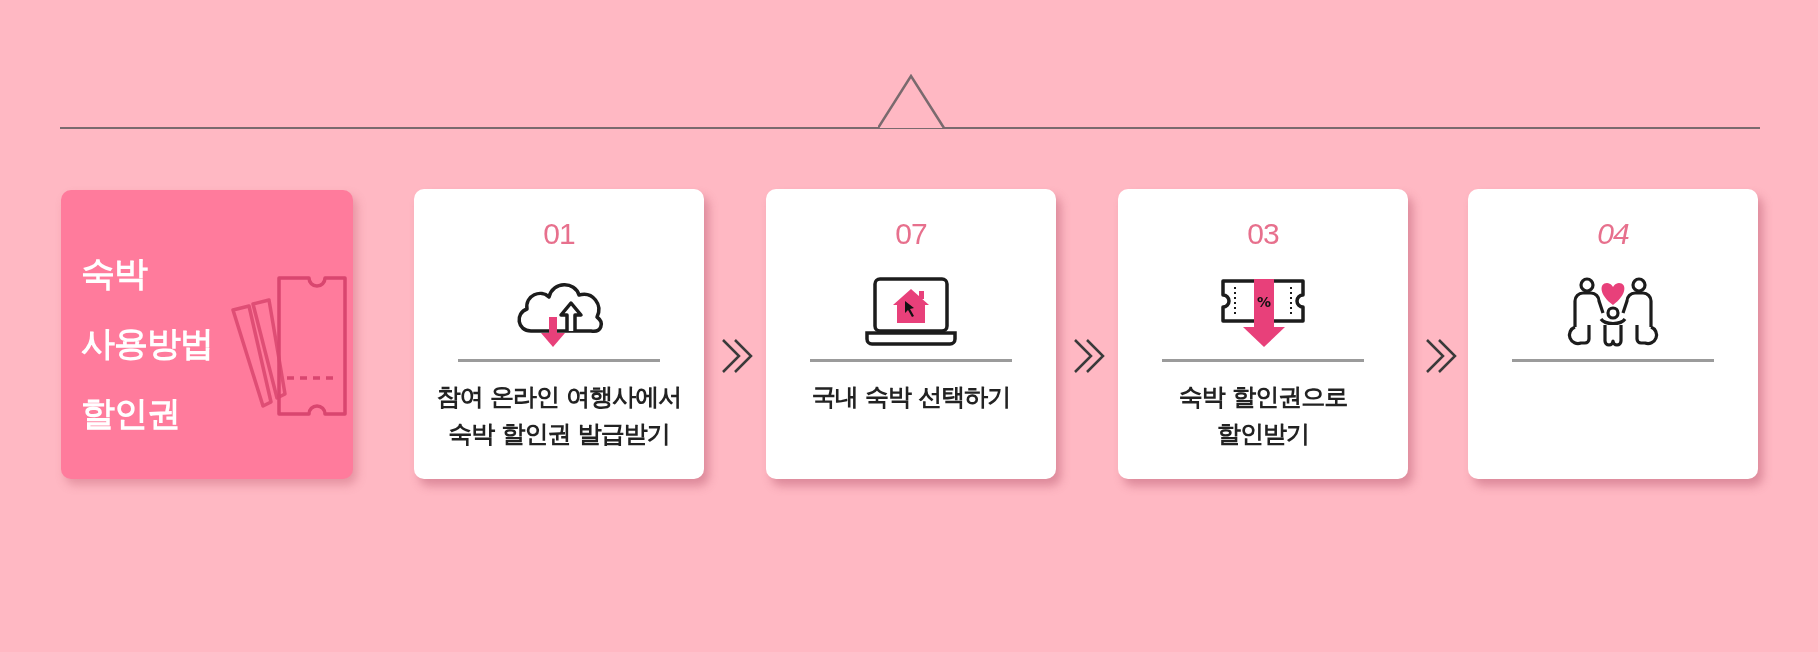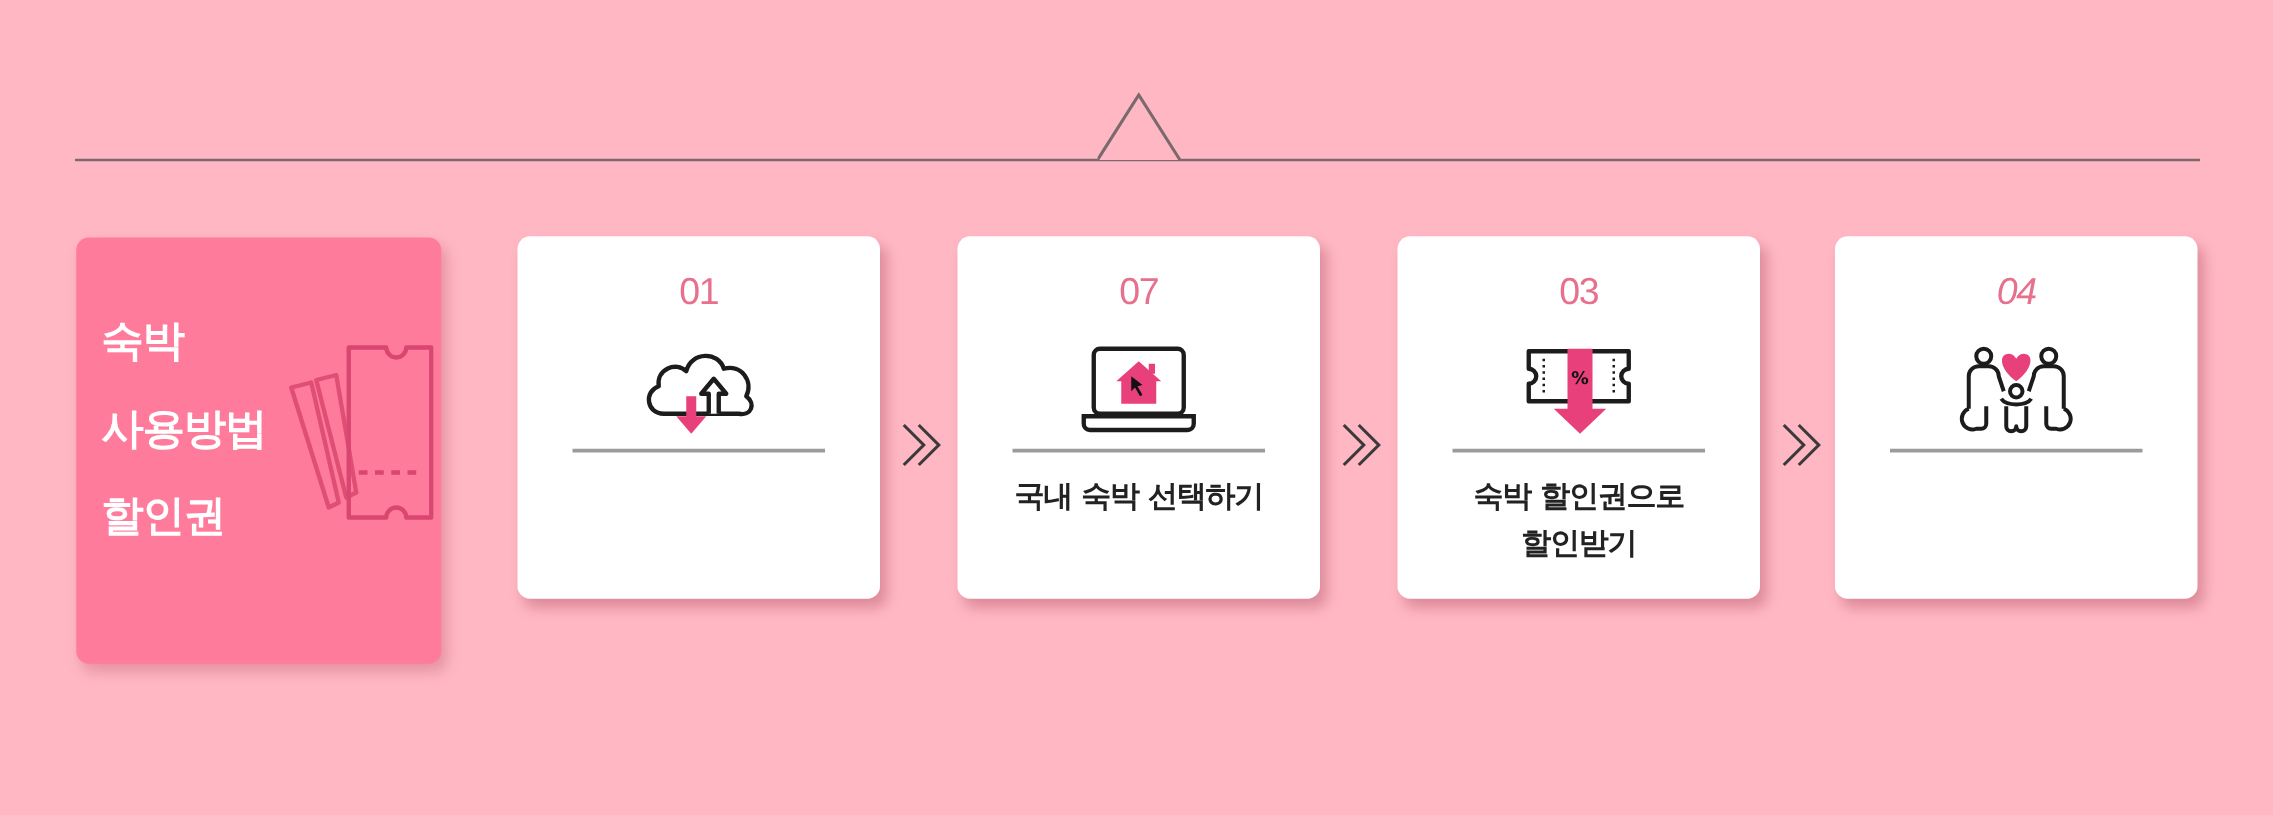--- a/index.html
+++ b/index.html
@@ -10,21 +10,21 @@
     position: relative;
   }
   .top-divider {
     position: absolute; left: 60px; top: 127px; width: 1700px; height: 2px;
     background: #7a6a6e;
   }
   .top-peak {
     position: absolute; left: 878px; top: 74px; width: 68px; height: 56px;
   }
   .intro-card {
-    position: absolute; left: 61px; top: 190px; width: 292px; height: 341px;
+    position: absolute; left: 61px; top: 190px; width: 292px; height: 289px;
     background: #ff7b9c; border-radius: 10px;
     box-shadow: 4px 6px 10px rgba(180,80,100,0.35);
   }
   .intro-title {
     position: absolute; left: 20px; top: 48px;
     color: #fff; font-size: 34px; font-weight: bold; line-height: 70px;
     letter-spacing: -1px;
   }
   .intro-title span { display: block; }
   .intro-ticket { position: absolute; left: 166px; top: 84px; width: 120px; height: 144px; }
@@ -77,20 +77,24 @@
 
 <div class="step-card" style="left:414px;">
   <div class="step-number">01</div>
   <svg class="step-icon" viewBox="0 0 100 85">
     <path d="M22,62 C8,62 6,44 18,40 C16,26 32,20 40,28 C44,12 66,12 70,26 C84,22 94,36 88,48 C96,54 92,64 82,62 Z" fill="none" stroke="#1c1c1c" stroke-width="3.5" stroke-linejoin="round"></path>
     <path d="M58,62 V46 H52 L62,34 L72,46 H66 V62" fill="#fff" stroke="#1c1c1c" stroke-width="3.5" stroke-linejoin="round"></path>
     <rect x="40" y="48" width="8" height="18" fill="#e8407a"></rect>
     <polygon points="32,64 56,64 44,78" fill="#e8407a"></polygon>
   </svg>
   <div class="step-rule"></div>
+  <div class="step-text">
+    <span>참여 온라인 여행사에서</span>
+    <span>숙박 할인권 발급받기</span>
+  </div>
 </div>
 
 <svg class="chevron" style="left:719px;" viewBox="0 0 42 40">
   <polyline points="4,4 20,20 4,36" fill="none" stroke="#3a3a3a" stroke-width="2.5"></polyline>
   <polyline points="16,4 32,20 16,36" fill="none" stroke="#3a3a3a" stroke-width="2.5"></polyline>
 </svg>
 
 <div class="step-card" style="left:766px;">
   <div class="step-number">07</div>
   <svg class="step-icon" viewBox="0 0 100 85">

